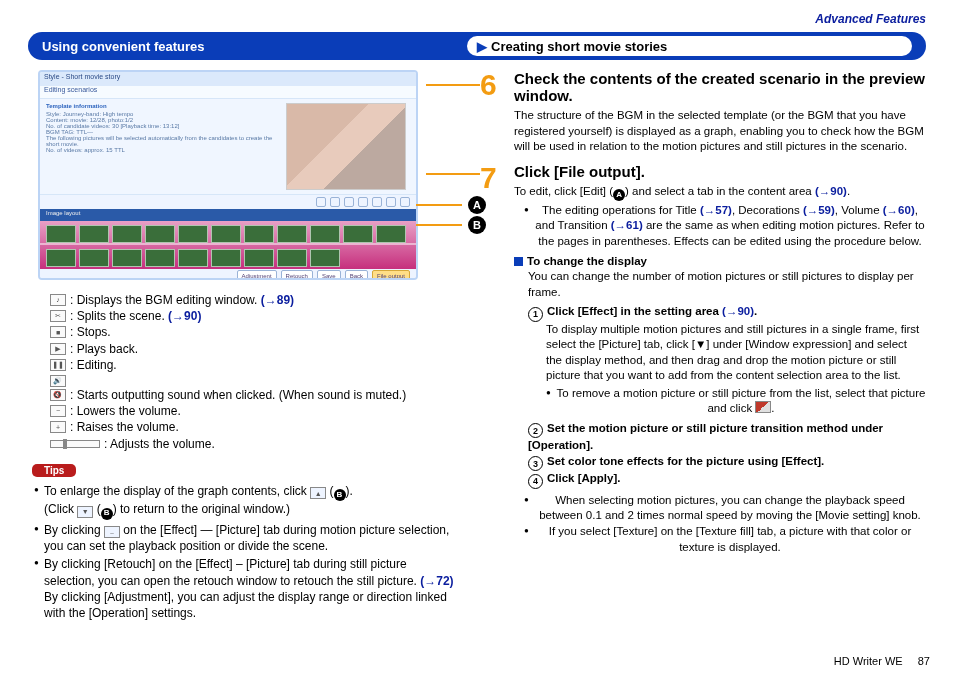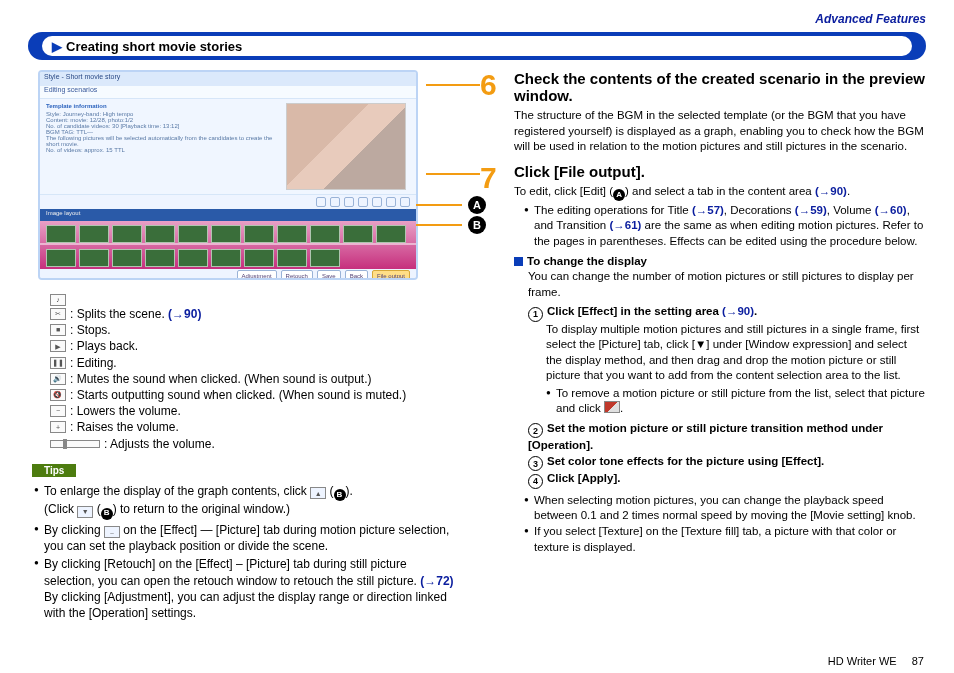--- a/index.html
+++ b/index.html
@@ -106,49 +106,50 @@
   .blue-sq { display:inline-block; width:9px; height:9px; background:#0a3db8; margin-right:4px; vertical-align: -1px;}
 
   .btn-list { margin: 2px 0 6px 22px; }
   .btn-list div { line-height: 1.35; display:flex; align-items: flex-start; }
   .ico-box { display:inline-flex; align-items:center; justify-content:center; width:14px; height:10px; border:1px solid #888; font-size:7px; color:#555; margin-right:4px; background:#fafafa; flex-shrink:0; margin-top:2px;}
   .ico-slider { width:48px; height:6px; border:1px solid #888; position:relative; display:inline-block; vertical-align:middle; background:#fafafa; margin-right:4px; margin-top:4px;}
   .ico-slider::after { content:""; position:absolute; left:12px; top:-2px; width:4px; height:10px; background:#888;}
 
   .ref { color:#0a1d9e; font-weight:bold; }
 
-  .tips-badge { display:inline-block; background:#4d7c0f; color:#fff; font-weight:bold; font-size:10px; border-radius: 0; padding: 1px 12px; margin: 6px 0 4px 4px;}
+  .tips-badge { display:inline-block; background:#b91c1c; color:#fff; font-weight:bold; font-size:10px; border-radius: 5px; padding: 1px 12px; margin: 6px 0 4px 4px;}
   ul.bullets { margin:2px 0 0 6px; padding:0; list-style:none;}
   ul.bullets>li { padding-left:10px; position:relative; line-height:1.35; margin-bottom:2px;}
   ul.bullets>li::before { content:"●"; position:absolute; left:0; font-size:8px; top:2px;}
   .mini-circle { display:inline-flex; width:12px; height:12px; border-radius:50%; background:#000; color:#fff; font-size:8px; align-items:center; justify-content:center; font-weight:bold; vertical-align:-2px;}
   .mini-ico { display:inline-flex; align-items:center; justify-content:center; width:14px; height:10px; border:1px solid #888; font-size:7px; color:#555; background:#eef4ff; vertical-align:-1px;}
 
   
   .step { position:relative; padding-left: 34px; margin-bottom: 8px;}
   .step-num { position:absolute; left:0; top:0; font-size: 30px; font-weight:bold; color:#f39c12; line-height:1; }
   .step-connector { position:absolute; left:-54px; width:54px; height:2px; background:#f39c12;}
   .step h3 { margin:0 0 4px 0; font-size:15px; font-weight:bold; }
   .step .body { font-size:11.5px; line-height:1.35; }
   .circ-num { display:inline-flex; width:13px; height:13px; border:1px solid #000; border-radius:50%; font-size:9px; align-items:center; justify-content:center; margin-right:4px; vertical-align:-2px; font-weight:bold;}
-  .sub-bullets { margin:2px 0 4px 10px; padding:0; list-style:none;}
+  .sub-bullets { margin:2px 0 4px 10px; padding:0; list-style:none;text-align:center;}
   .sub-bullets li { position:relative; padding-left:10px; line-height:1.35;}
   .sub-bullets li::before { content:"●"; position:absolute; left:0; font-size:8px; top:2px;}
   .del-ico { display:inline-block; width:14px; height:10px; background: linear-gradient(135deg,#c0392b 0 50%, #e0e0e0 50%); border:1px solid #888; vertical-align:-1px;}
 
-  .footer { position:absolute; bottom:6px; right:30px; font-size:11px; color:#000;}
+  .footer { position:absolute; bottom:6px; right:24px; font-size:11px; color:#000;}
   .footer .num { margin-left:12px; }
 </style>
 </head>
 <body>
 
 <div class="page">
   <div class="top-right-header">Advanced Features</div>
 
   <div class="banner">
+    <div class="banner-left">Using convenient features</div>
     <div class="banner-right">
       <span class="tri">▶</span>
       <span>Creating short movie stories</span>
     </div>
   </div>
 
   <div class="columns">
 
     <div class="col-left">
       <div class="screenshot-wrap">
@@ -216,40 +217,40 @@
           </div>
         <div class="callout ca-b">
             <div class="line"></div>
             <div class="circle">B</div>
           </div>
       </div>
 
       <div class="btn-list">
         <div>
             <span class="ico-box">♪</span>
+            <span><span>: Displays the BGM editing window. </span><span class="ref">(→89)</span></span>
           </div>
         <div>
             <span class="ico-box">✂</span>
             <span><span>: Splits the scene. </span><span class="ref">(→90)</span></span>
           </div>
         <div>
             <span class="ico-box">■</span>
             <span>: Stops.</span>
           </div>
         <div>
             <span class="ico-box">▶</span>
             <span>: Plays back.</span>
           </div>
         <div>
             <span class="ico-box">❚❚</span>
             <span>: Editing.</span>
           </div>
         <div>
             <span class="ico-box">🔊</span>
-            <span>: Mutes the sound when clicked. (When sound is output.)</span>
           </div>
         <div>
             <span class="ico-box">🔇</span>
             <span>: Starts outputting sound when clicked. (When sound is muted.)</span>
           </div>
         <div>
             <span class="ico-box">−</span>
             <span>: Lowers the volume.</span>
           </div>
         <div>

